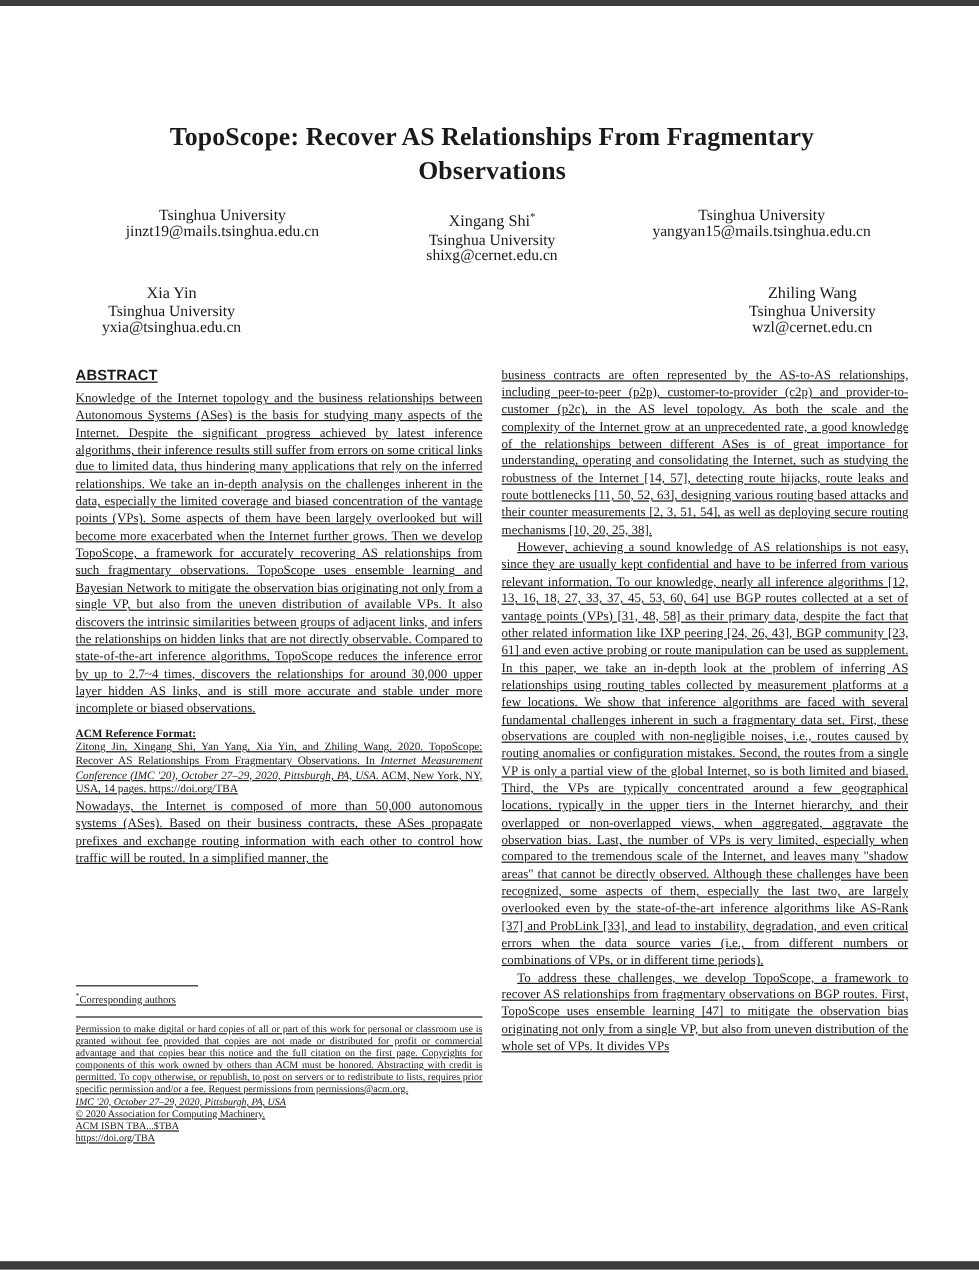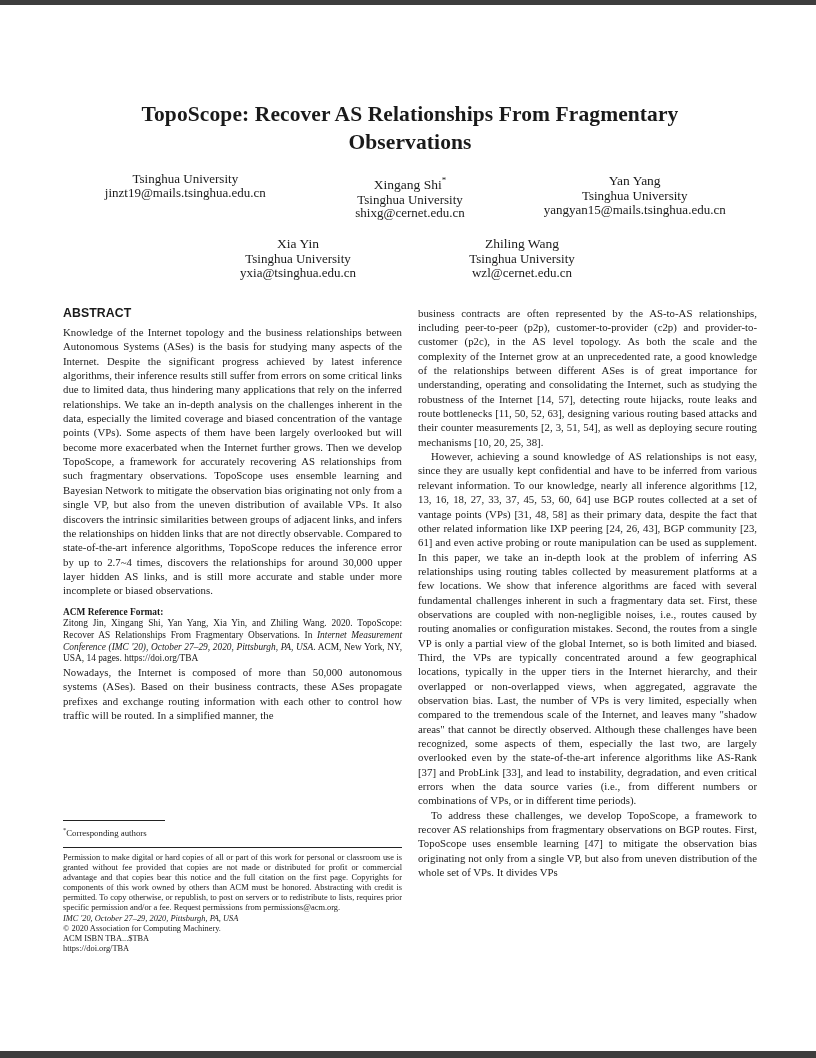--- a/index.html
+++ b/index.html
@@ -38,37 +38,38 @@
   
   .authors-row1 {
     display: flex;
     justify-content: space-between;
     margin-top: 16px;
     padding: 0 10px;
   }
   .authors-row1 .author-block { flex: 1; }
   .authors-row2 {
     display: flex;
-    justify-content: center;
+    justify-content: space-between;
     gap: 64px;
     margin-top: 15px;
   }
   .authors-row2 .author-block { width: 160px; }
   .author-block { text-align: center; }
   .author-name { font-size: 13.5px; line-height: 17px; }
   .author-name sup { font-size: 9px; }
   .author-affil, .author-email { font-size: 13px; line-height: 13.8px; }
 
   
   .columns {
     display: flex;
     gap: 16px;
     margin-top: 26px;
     height: 648px;
     overflow: hidden;
+    text-decoration: underline;
   }
   .col {
     width: 339px;
     font-size: 10.8px;
     line-height: 14.35px;
     text-align: justify;
   }
   .col-left { display: flex; flex-direction: column; }
 
   .section-heading {
@@ -130,21 +131,20 @@
     <div class="author-block">
       <div class="author-affil">Tsinghua University</div>
       <div class="author-email">jinzt19@mails.tsinghua.edu.cn</div>
     </div>
     <div class="author-block">
       <div class="author-name"><span>Xingang Shi</span><sup>*</sup></div>
       <div class="author-affil">Tsinghua University</div>
       <div class="author-email">shixg@cernet.edu.cn</div>
     </div>
     <div class="author-block">
-      <div class="author-name">Yan Yang</div>
       <div class="author-affil">Tsinghua University</div>
       <div class="author-email">yangyan15@mails.tsinghua.edu.cn</div>
     </div>
   </div>
 
   <div class="authors-row2">
     <div class="author-block">
       <div class="author-name">Xia Yin</div>
       <div class="author-affil">Tsinghua University</div>
       <div class="author-email">yxia@tsinghua.edu.cn</div>

